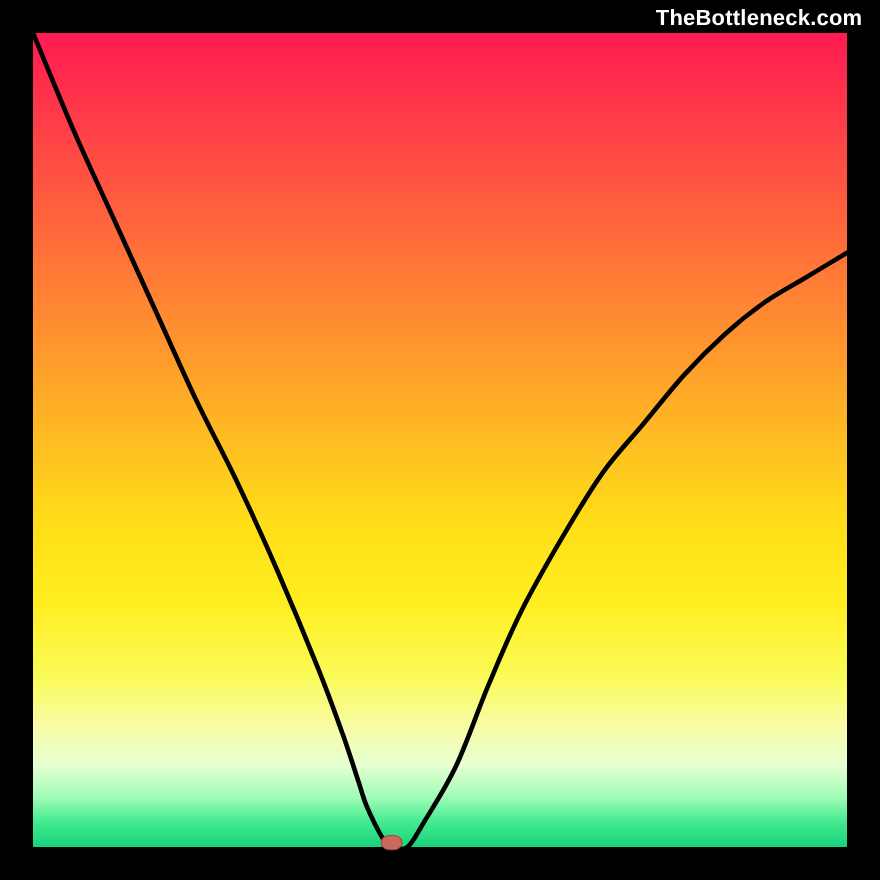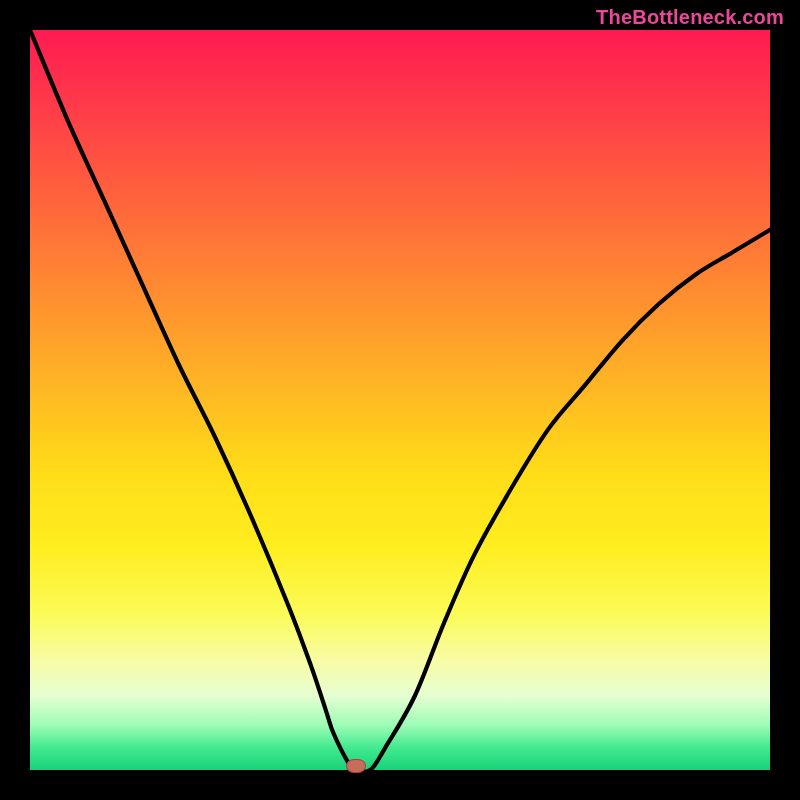--- a/index.html
+++ b/index.html
@@ -54,21 +54,21 @@
     width: 20px;
     height: 14px;
     border-radius: 8px / 7px;
     box-sizing: border-box;
     transform: translate(-50%, -50%);
   }
   .watermark {
     position: absolute;
     right: 16px;
     top: 6px;
-    color: #ec4899;
+    color: #ffffff;
     font-size: 20px;
     font-weight: 600;
     letter-spacing: 0.2px;
     user-select: none;
   }
 </style>
 </head>
 <body>
 
 <div class="frame">

